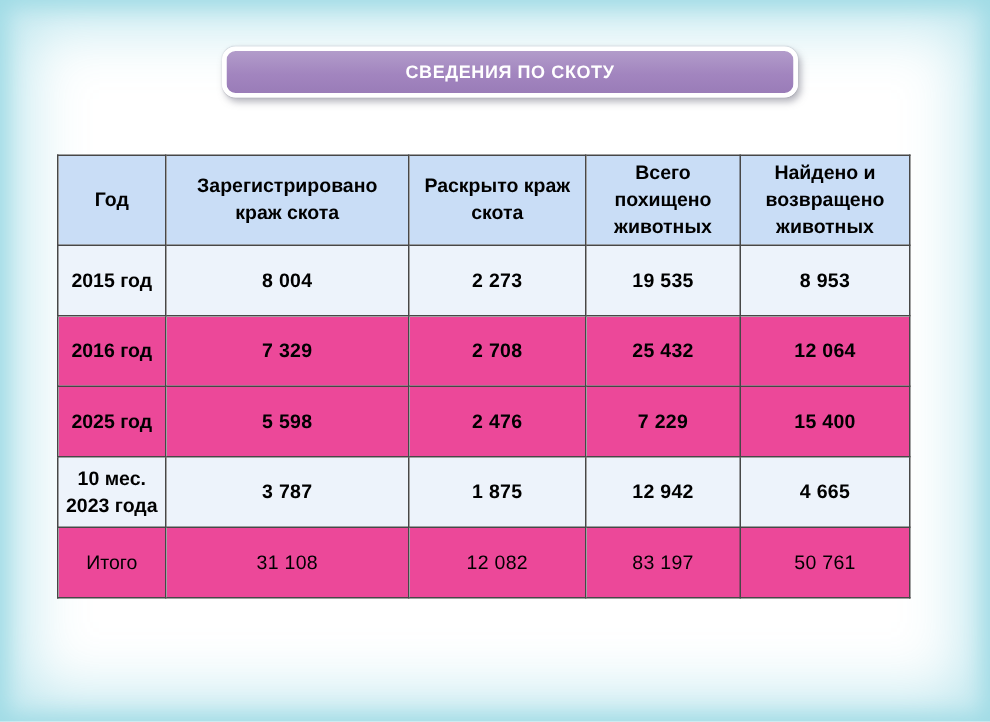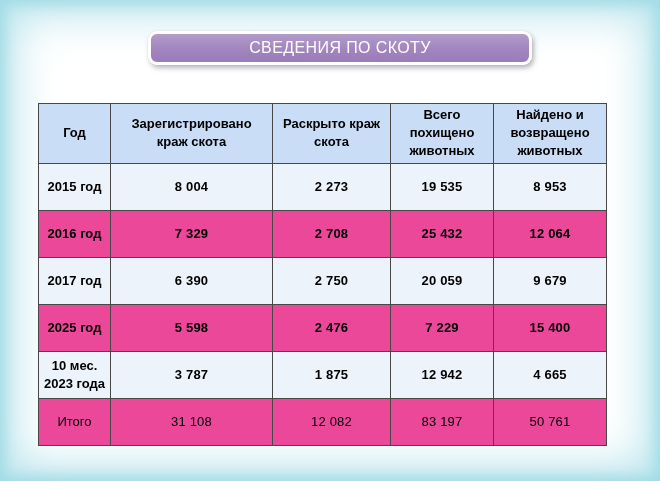--- a/index.html
+++ b/index.html
@@ -27,22 +27,22 @@
     background: linear-gradient(180deg, #b29cca 0%, #a285bf 55%, #9a7cb8 100%);
     border: 3px solid #ffffff;
     border-radius: 9px;
     box-shadow: 2px 3px 5px rgba(110, 110, 125, 0.5), 0 0 1px rgba(160,160,175,.6);
     display: flex;
     align-items: center;
     justify-content: center;
   }
   .banner-text {
     color: #ffffff;
-    font-weight: normal;
-    font-size: 16px;
+    font-weight: bold;
+    font-size: 12px;
     letter-spacing: 0.4px;
     white-space: nowrap;
   }
   table.data {
     position: absolute;
     left: 38px;
     top: 103px;
     width: 568px;
     border-collapse: collapse;
     table-layout: fixed;
@@ -117,27 +117,20 @@
         <td class="num">19 535</td>
         <td class="num">8 953</td>
       </tr>
       <tr>
         <td class="year">2016 год</td>
         <td class="num">7 329</td>
         <td class="num">2 708</td>
         <td class="num">25 432</td>
         <td class="num">12 064</td>
       </tr>
-      <tr class="tint">
-        <td class="year">2017 год</td>
-        <td class="num">6 390</td>
-        <td class="num">2 750</td>
-        <td class="num">20 059</td>
-        <td class="num">9 679</td>
-      </tr>
       <tr>
         <td class="year">2025 год</td>
         <td class="num">5 598</td>
         <td class="num">2 476</td>
         <td class="num">7 229</td>
         <td class="num">15 400</td>
       </tr>
       <tr class="tint">
         <td class="year">10 мес. 2023 года</td>
         <td class="num">3 787</td>

